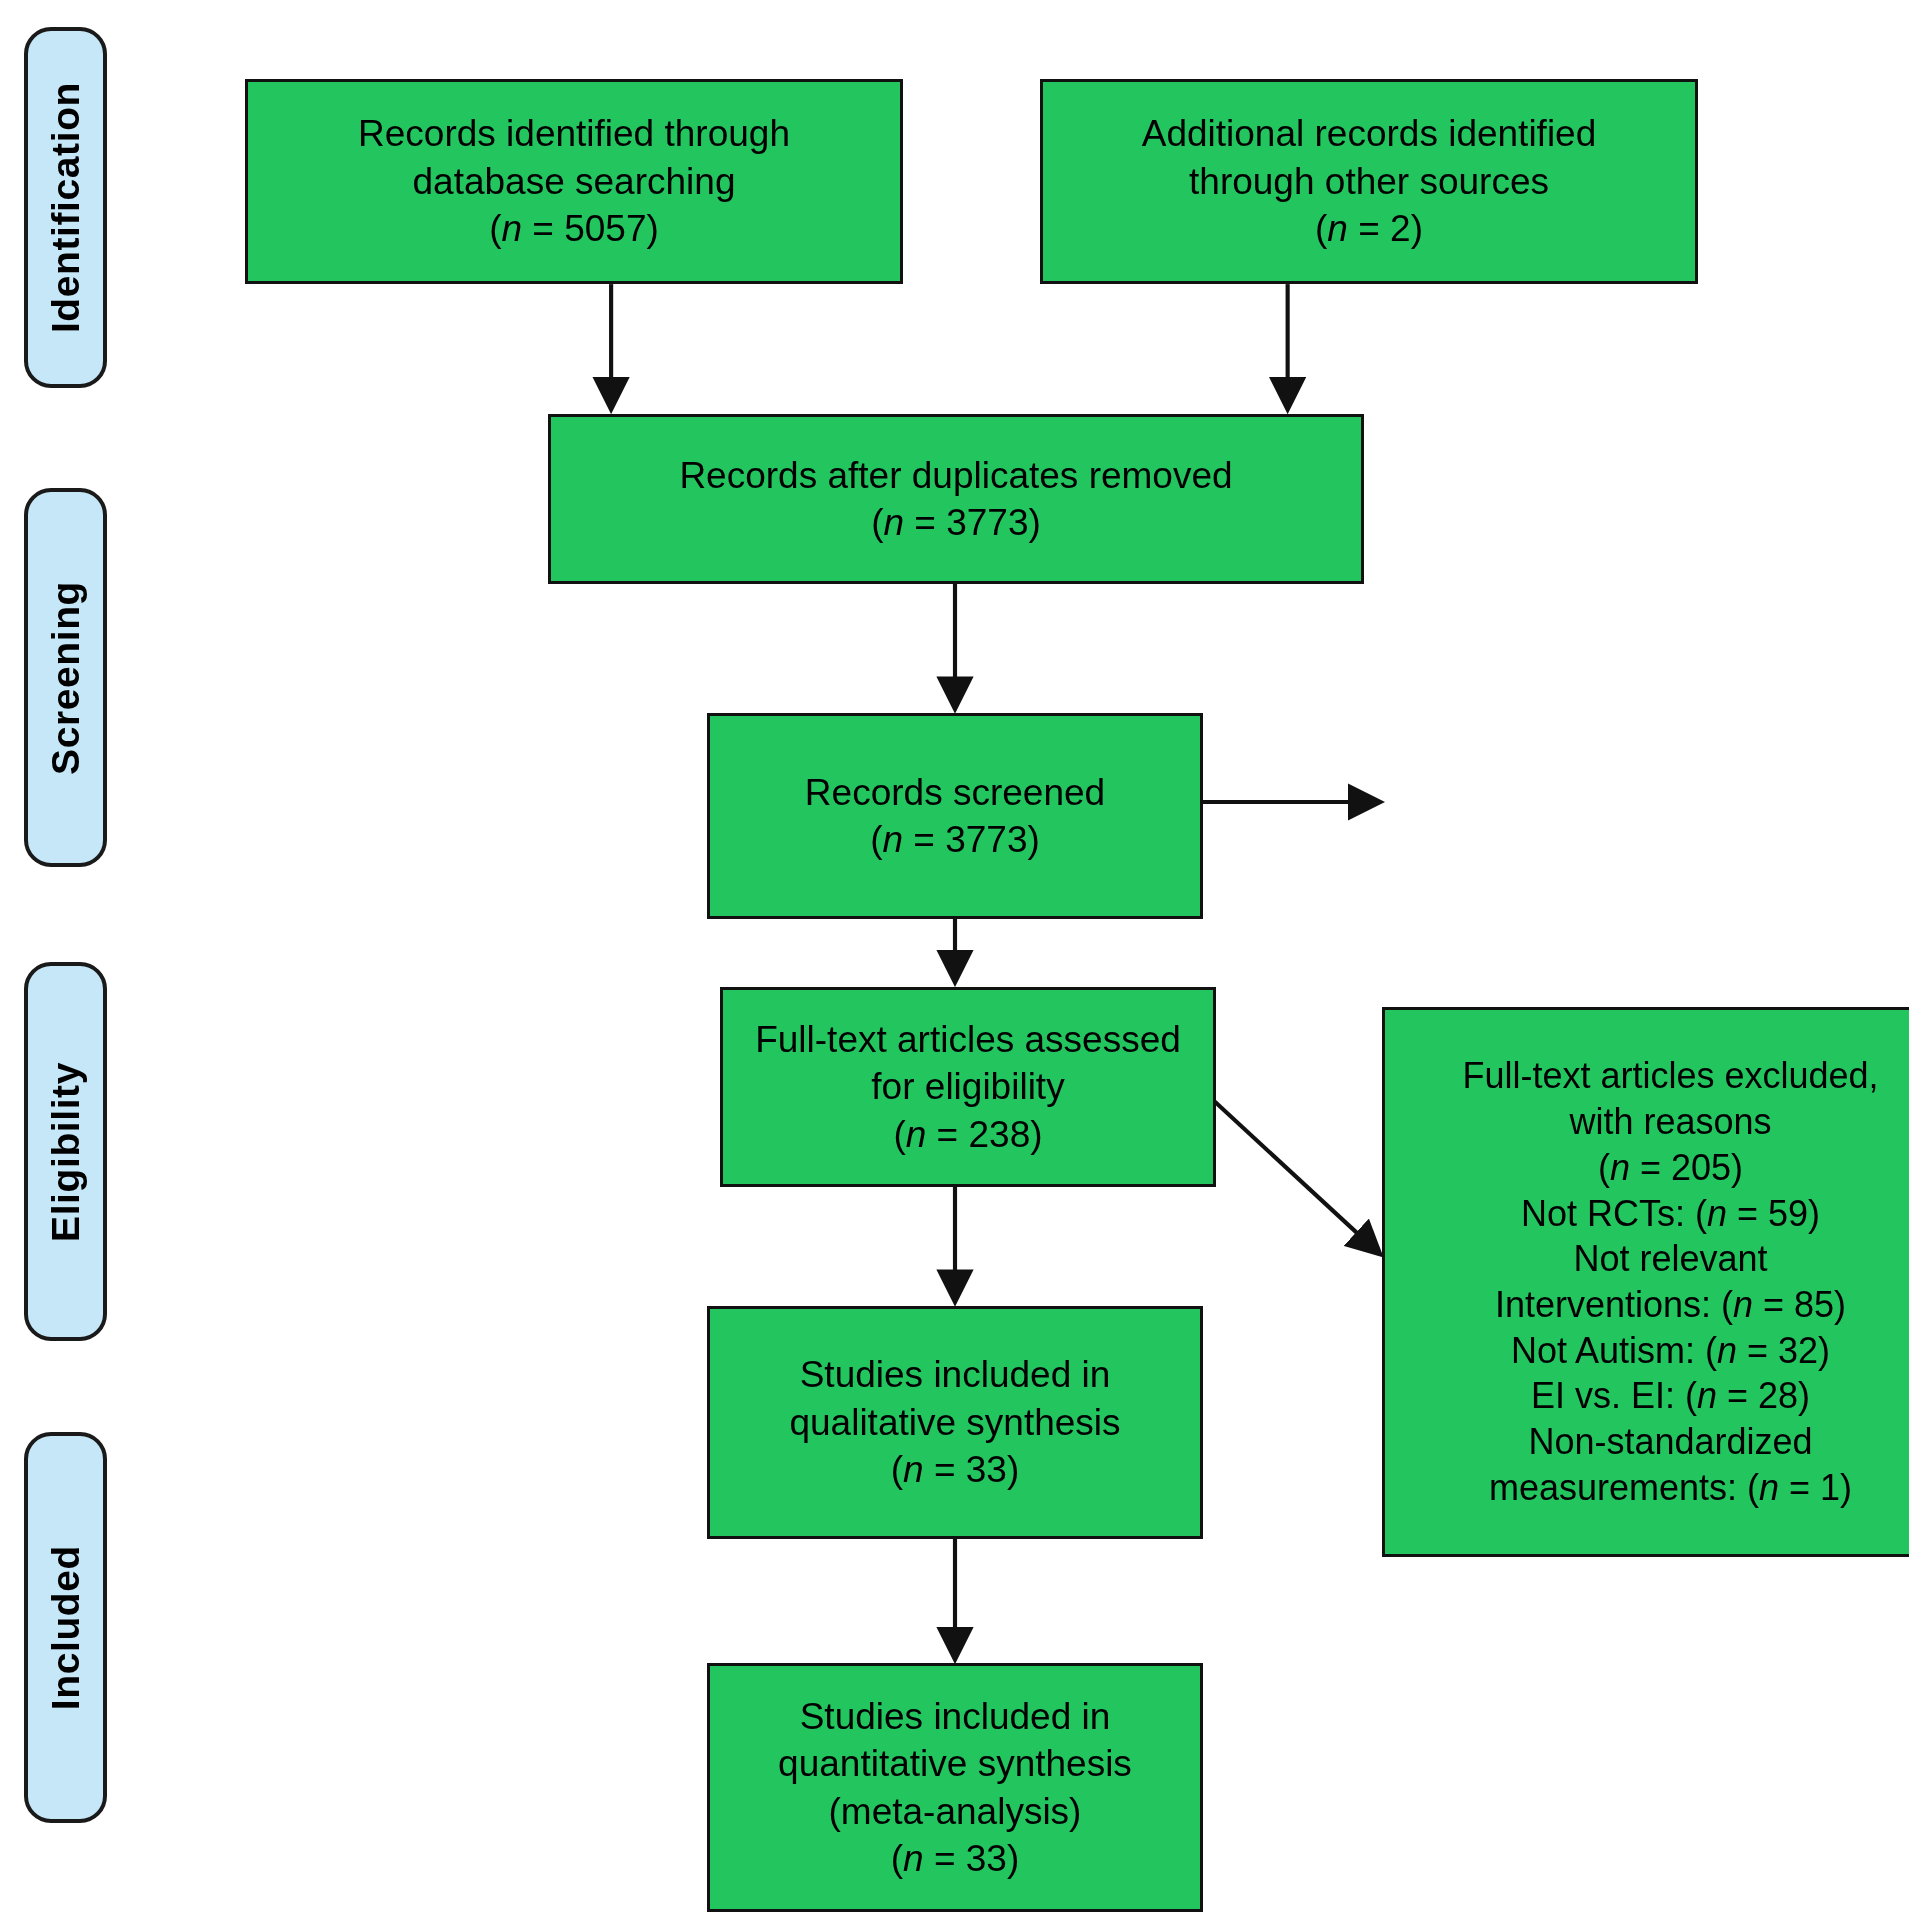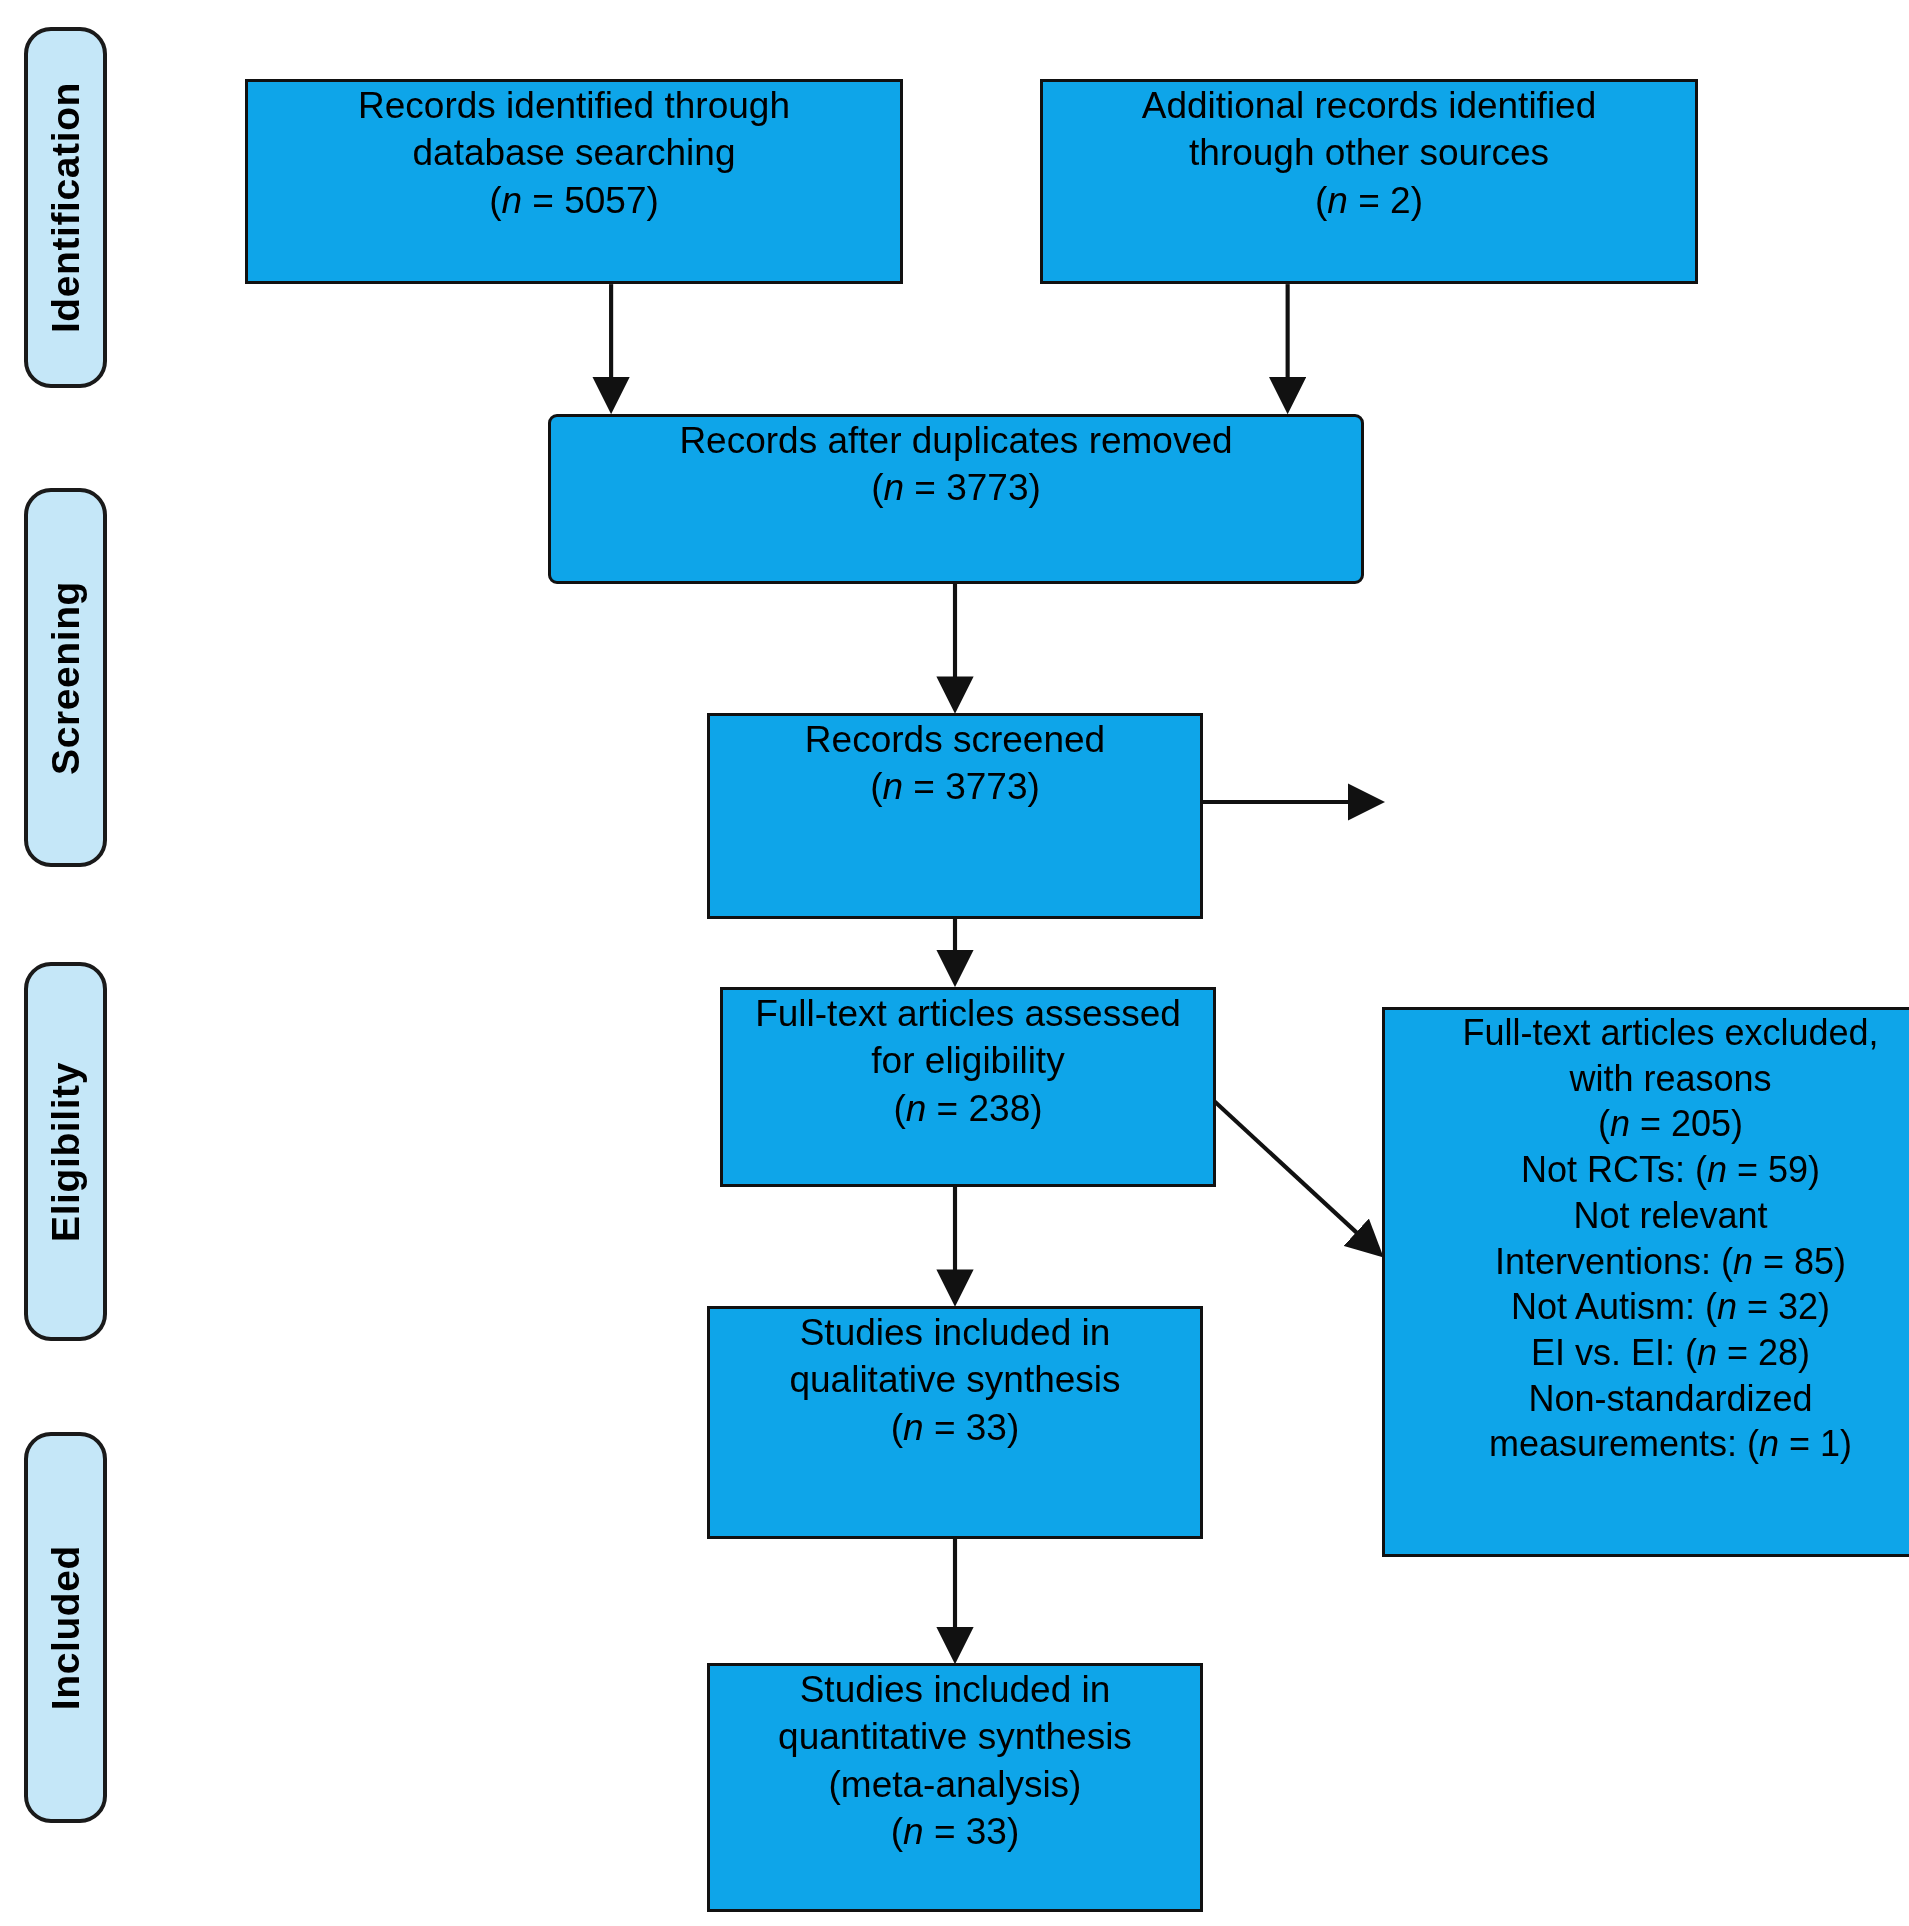--- a/index.html
+++ b/index.html
@@ -37,25 +37,25 @@
     font-size: 39px;
     letter-spacing: 0.6px;
     line-height: 1;
     white-space: nowrap;
     color: #000;
   }
 
   
   .flow-box {
     position: absolute;
-    background: #0ea5e9;
+    background: #22c55e;
     border: 3.6px solid #111111;
     box-sizing: border-box;
     display: flex;
-    align-items: flex-start;
+    align-items: center;
     justify-content: center;
     text-align: center;
   }
   .flow-box .btext {
     font-size: 37px;
     line-height: 1.28;
     padding: 0 10.7px;
     white-space: pre-line;
     color: #000;
   }
@@ -127,21 +127,21 @@
 database searching
 (<i class="ital">n</i> = 5057)</span>
   </div>
 
   <div class="flow-box" style="left:1000px; top:79px; width:658px; height:205px;margin-left:40px;">
     <span class="btext">Additional records identified
 through other sources
 (<i class="ital">n</i> = 2)</span>
   </div>
 
-  <div class="flow-box" style="left:548px; top:414px; width:816px; height:170px;border-radius:9px;">
+  <div class="flow-box" style="left:548px; top:414px; width:816px; height:170px;">
     <span class="btext">Records after duplicates removed
 (<i class="ital">n</i> = 3773)</span>
   </div>
 
   <div class="flow-box" style="left:707px; top:713px; width:496px; height:206px;">
     <span class="btext">Records screened
 (<i class="ital">n</i> = 3773)</span>
   </div>
 
 

